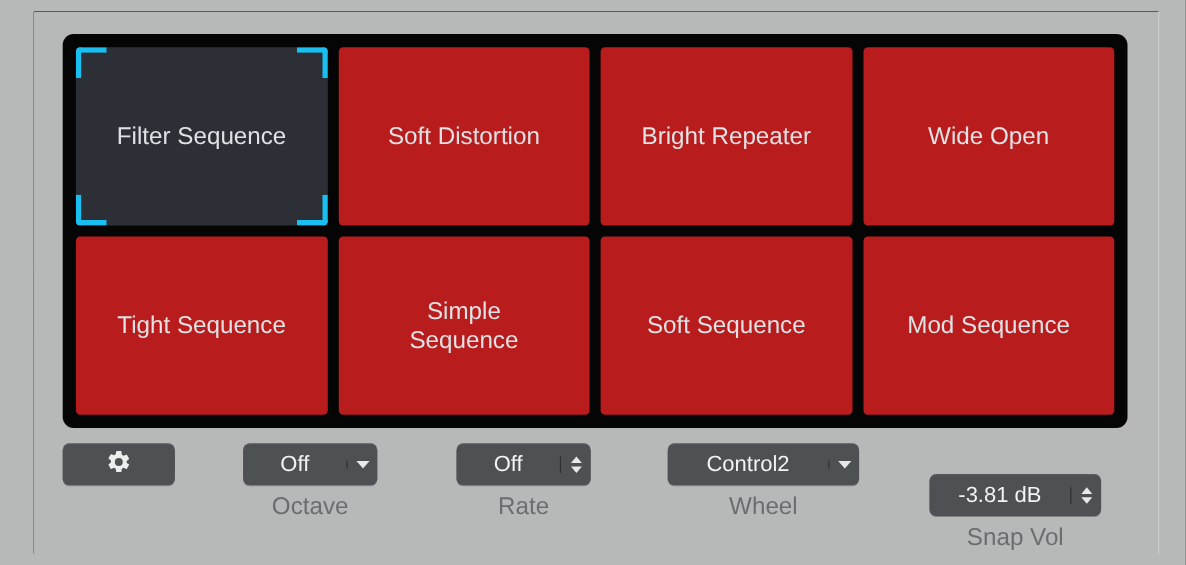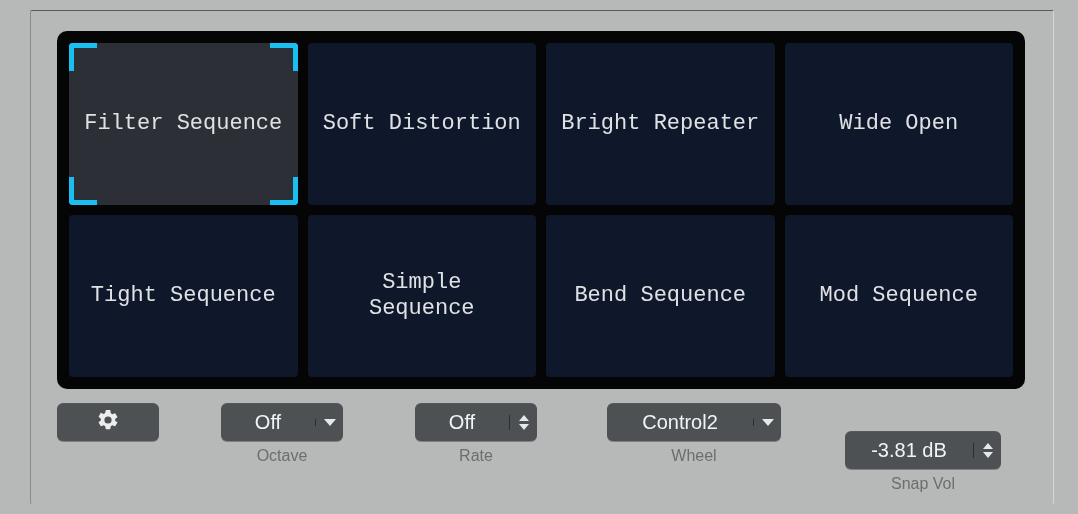--- a/index.html
+++ b/index.html
@@ -30,24 +30,23 @@
     width: 968px;
     height: 358px;
   }
   .pads-grid {
     display: grid;
     grid-template-columns: repeat(4, 1fr);
     grid-template-rows: repeat(2, 1fr);
     gap: 10px;
     width: 100%;
     height: 100%;
-    font-family: Liberation Mono, monospace;
   }
   .pad {
-    background: #0f172a;
+    background: #b91c1c;
     border-radius: 4px;
     color: #dfe2e4;
     font-size: 22px;
     font-weight: 400;
     display: flex;
     align-items: center;
     justify-content: center;
     text-align: center;
     line-height: 1.2;
     padding: 8px;
@@ -76,21 +75,21 @@
     align-items: flex-start;
     gap: 0;
   }
   .ctrl-group {
     display: flex;
     flex-direction: column;
     align-items: center;
   }
   .ctrl-group .label {
     color: #6b6e6f;
-    font-size: 16px;
+    font-size: 22px;
     font-weight: 500;
     margin-top: 6px;
   }
   .btn {
     background: #4d5154;
     border-radius: 6px;
     height: 38px;
     display: flex;
     align-items: center;
     overflow: hidden;
@@ -155,21 +154,21 @@
       <div class="pad">
         <span>Wide Open</span>
       </div>
       <div class="pad">
         <span>Tight Sequence</span>
       </div>
       <div class="pad">
         <span style="max-width:120px">Simple Sequence</span>
       </div>
       <div class="pad">
-        <span>Bend Sequence</span>
+        <span>Soft Sequence</span>
       </div>
       <div class="pad">
         <span>Mod Sequence</span>
       </div>
     </div>
   </div>
 
   <div class="controls-row">
 
     <div class="ctrl-group g-gear">

